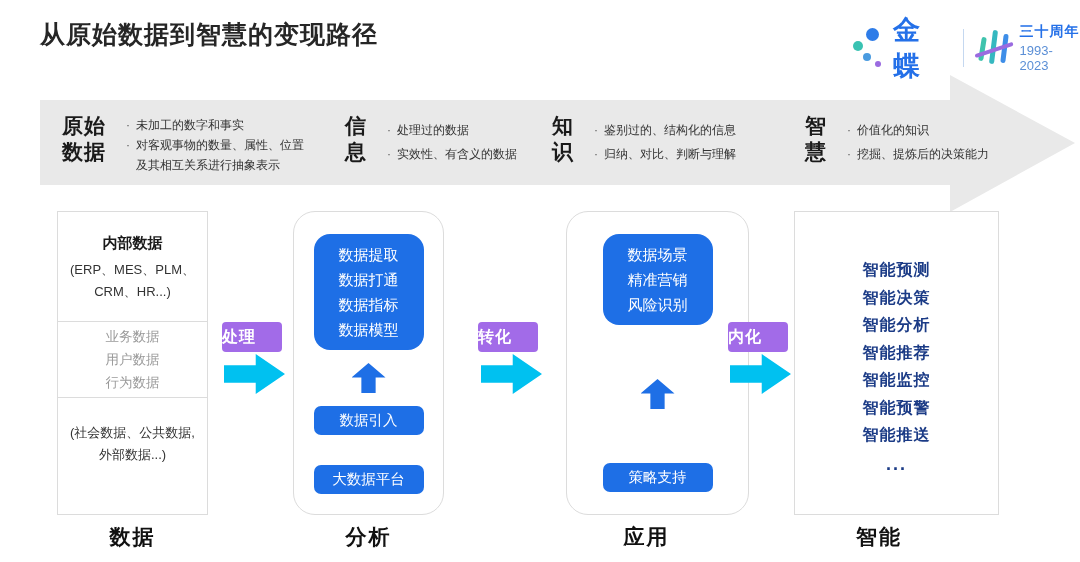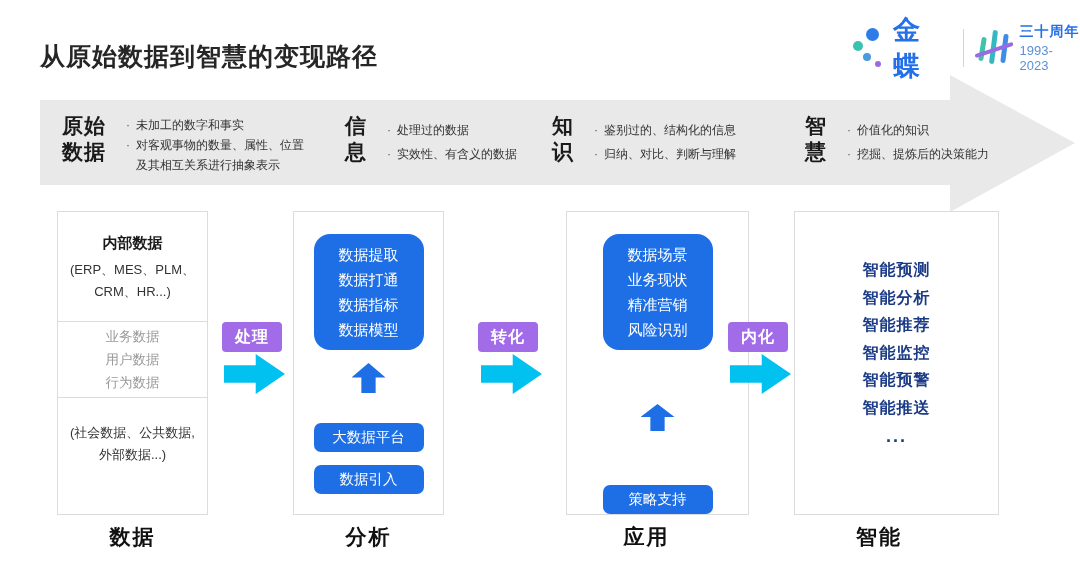--- a/index.html
+++ b/index.html
@@ -14,21 +14,21 @@
   *{margin:0;padding:0;box-sizing:border-box;}
   html,body{width:1080px;height:562px;}
   body{
     position:relative;
     background:#ffffff;
     font-family:"Liberation Sans", sans-serif;
     overflow:hidden;
   }
   
   .page-title{
-    position:absolute;left:40px;top:40px;
+    position:absolute;left:40px;top:18px;
     font-size:25px;font-weight:bold;color:#262626;letter-spacing:1px;
   }
   
   .logo{position:absolute;left:852px;top:22px;height:52px;display:flex;align-items:center;}
   .logo-dots{position:relative;width:34px;height:46px;margin-right:8px;}
   .logo-dots span{position:absolute;border-radius:50%;}
   .dot-a{width:13px;height:13px;left:14px;top:3px;background:#2E7CE8;}
   .dot-b{width:10px;height:10px;left:1px;top:16px;background:#39C2B2;}
   .dot-c{width:8px;height:8px;left:11px;top:28px;background:#4A9BE0;}
   .dot-d{width:6px;height:6px;left:23px;top:36px;background:#9B6BE0;}
@@ -65,21 +65,21 @@
   .col-intelligence{left:794px;width:205px;}
   
   .data-sec{text-align:center;}
   .data-sec-top{height:110px;border-bottom:1px solid var(--border);padding-top:22px;}
   .data-sec-mid{height:76px;border-bottom:1px solid var(--border);display:flex;flex-direction:column;justify-content:center;}
   .data-sec-bot{flex:1;padding-top:24px;}
   .data-title{font-size:15px;font-weight:bold;color:#1a1a1a;margin-bottom:6px;}
   .data-sub{font-size:13px;color:#333;line-height:22px;}
   .data-mid-item{font-size:13.5px;color:#9a9a9a;line-height:23px;}
   
-  .flow-col{display:flex;flex-direction:column;align-items:center;}
+  .flow-col{display:flex;flex-direction:column;align-items:center;border-radius:22px;}
   .bluebox{
     width:110px;margin-top:22px;padding:8px 0;border-radius:16px;
     background:var(--blue);color:#fff;font-size:15px;line-height:25px;text-align:center;
   }
   .bluebox span{display:block;}
   .up-arrow{
     width:34px;height:30px;background:var(--blue);margin-top:13px;
     clip-path:polygon(50% 0,100% 48%,71% 48%,71% 100%,29% 100%,29% 48%,0 48%);
   }
   .blue-btn{
@@ -89,21 +89,21 @@
   .btn-first{margin-top:30px;}
   .btn-second{margin-top:13px;}
   
   .col-intelligence{padding-top:44px;text-align:center;}
   .intel-item{font-size:16px;font-weight:bold;color:var(--navy);line-height:27.5px;letter-spacing:1px;}
   .intel-more{font-size:18px;font-weight:bold;color:var(--navy);line-height:30px;letter-spacing:2px;}
   
   .conn-label{
     position:absolute;width:60px;height:30px;border-radius:4px;
     background:var(--purple);color:#fff;font-size:16px;font-weight:bold;
-    text-align:center;line-height:30px;letter-spacing:1px;
+    line-height:30px;letter-spacing:1px;
   }
   .conn-arrow{
     position:absolute;width:61px;height:40px;background:var(--cyan);
     clip-path:polygon(0 28%,52% 28%,52% 0,100% 50%,52% 100%,52% 72%,0 72%);
   }
   .conn1-label{left:222px;top:322px;}
   .conn1-arrow{left:224px;top:354px;}
   .conn2-label{left:478px;top:322px;}
   .conn2-arrow{left:481px;top:354px;}
   .conn3-label{left:728px;top:322px;}
@@ -233,43 +233,43 @@
 <div class="conn-arrow conn1-arrow"></div>
 
 <div class="col-box col-analysis flow-col">
   <div class="bluebox">
     <span>数据提取</span>
     <span>数据打通</span>
     <span>数据指标</span>
     <span>数据模型</span>
   </div>
   <div class="up-arrow"></div>
+  <div class="blue-btn btn-second">数据引入</div>
   <div class="blue-btn btn-first">大数据平台</div>
-  <div class="blue-btn btn-second">数据引入</div>
 </div>
 
 <div class="conn-label conn2-label">转化</div>
 <div class="conn-arrow conn2-arrow"></div>
 
 <div class="col-box col-application flow-col">
   <div class="bluebox">
     <span>数据场景</span>
-    <span>业务现状</span>
     <span>精准营销</span>
     <span>风险识别</span>
   </div>
   <div class="up-arrow"></div>
   <div class="blue-btn btn-second">策略支持</div>
 </div>
 
 <div class="conn-label conn3-label">内化</div>
 <div class="conn-arrow conn3-arrow"></div>
 
 <div class="col-box col-intelligence">
   <div class="intel-item">智能预测</div>
+  <div class="intel-item">智能决策</div>
   <div class="intel-item">智能分析</div>
   <div class="intel-item">智能推荐</div>
   <div class="intel-item">智能监控</div>
   <div class="intel-item">智能预警</div>
   <div class="intel-item">智能推送</div>
   <div class="intel-more">...</div>
 </div>
 
 <div class="bottom-label bl-1">数据</div>
 <div class="bottom-label bl-2">分析</div>

